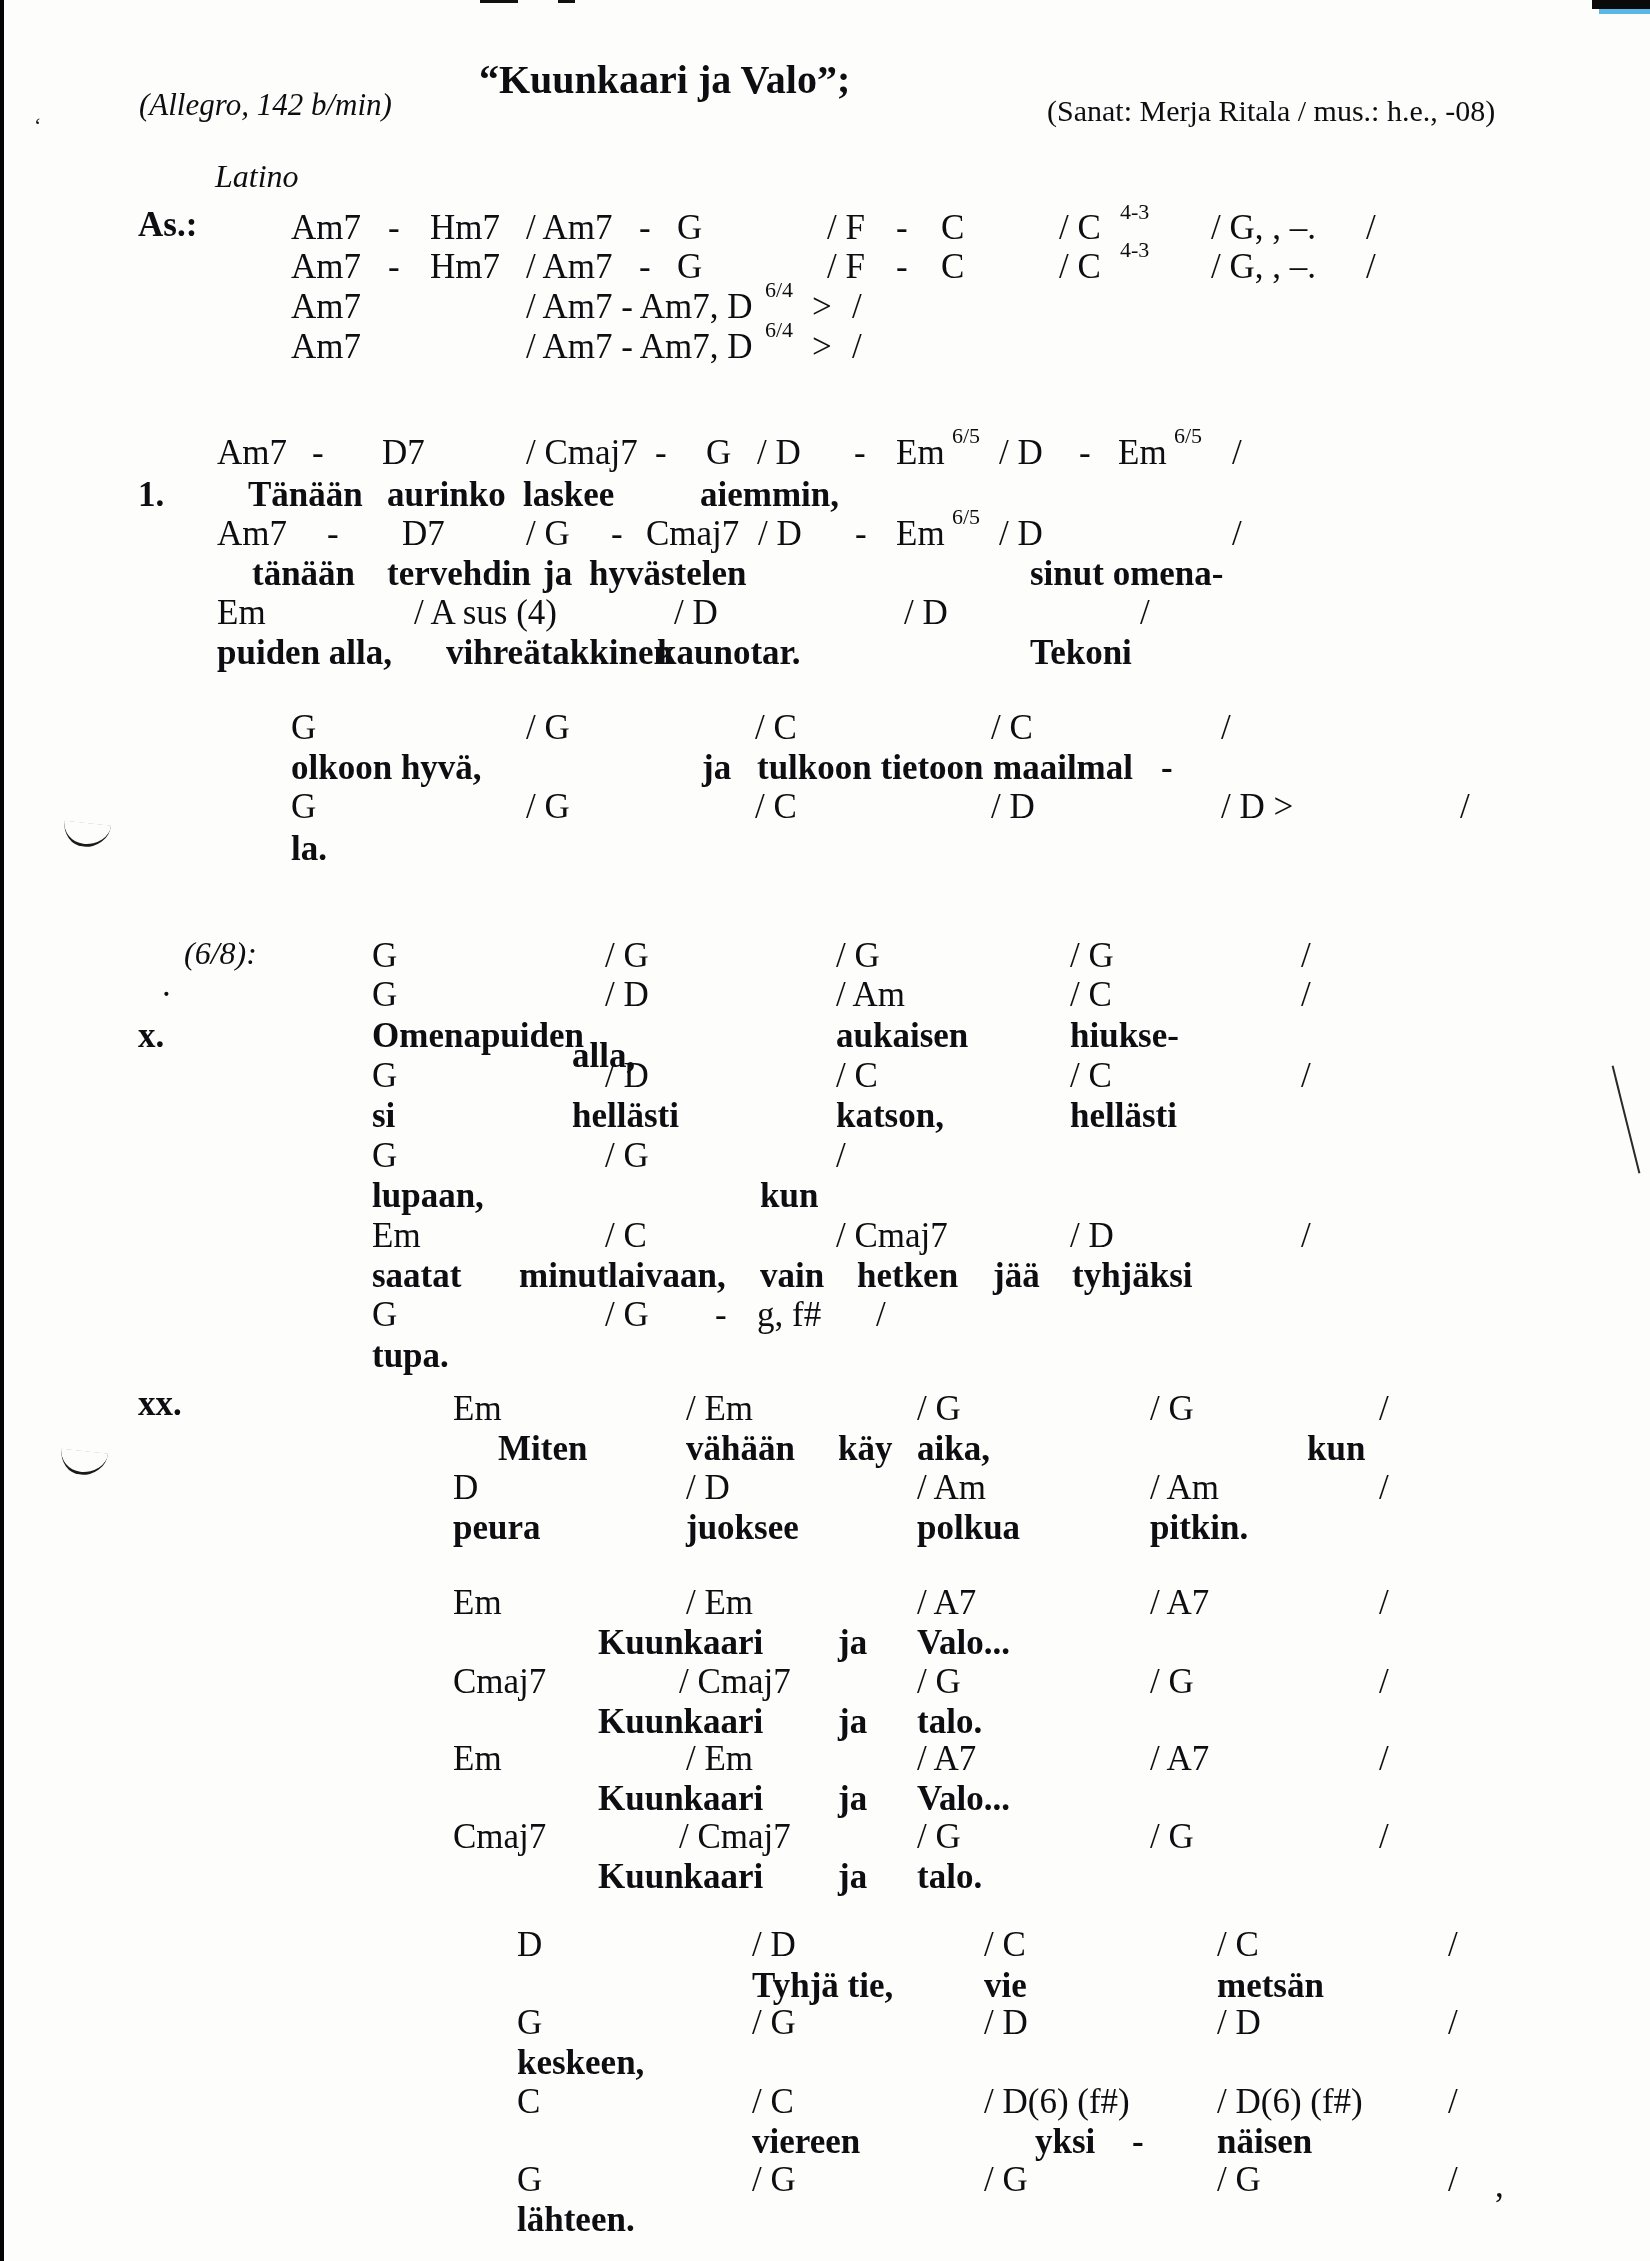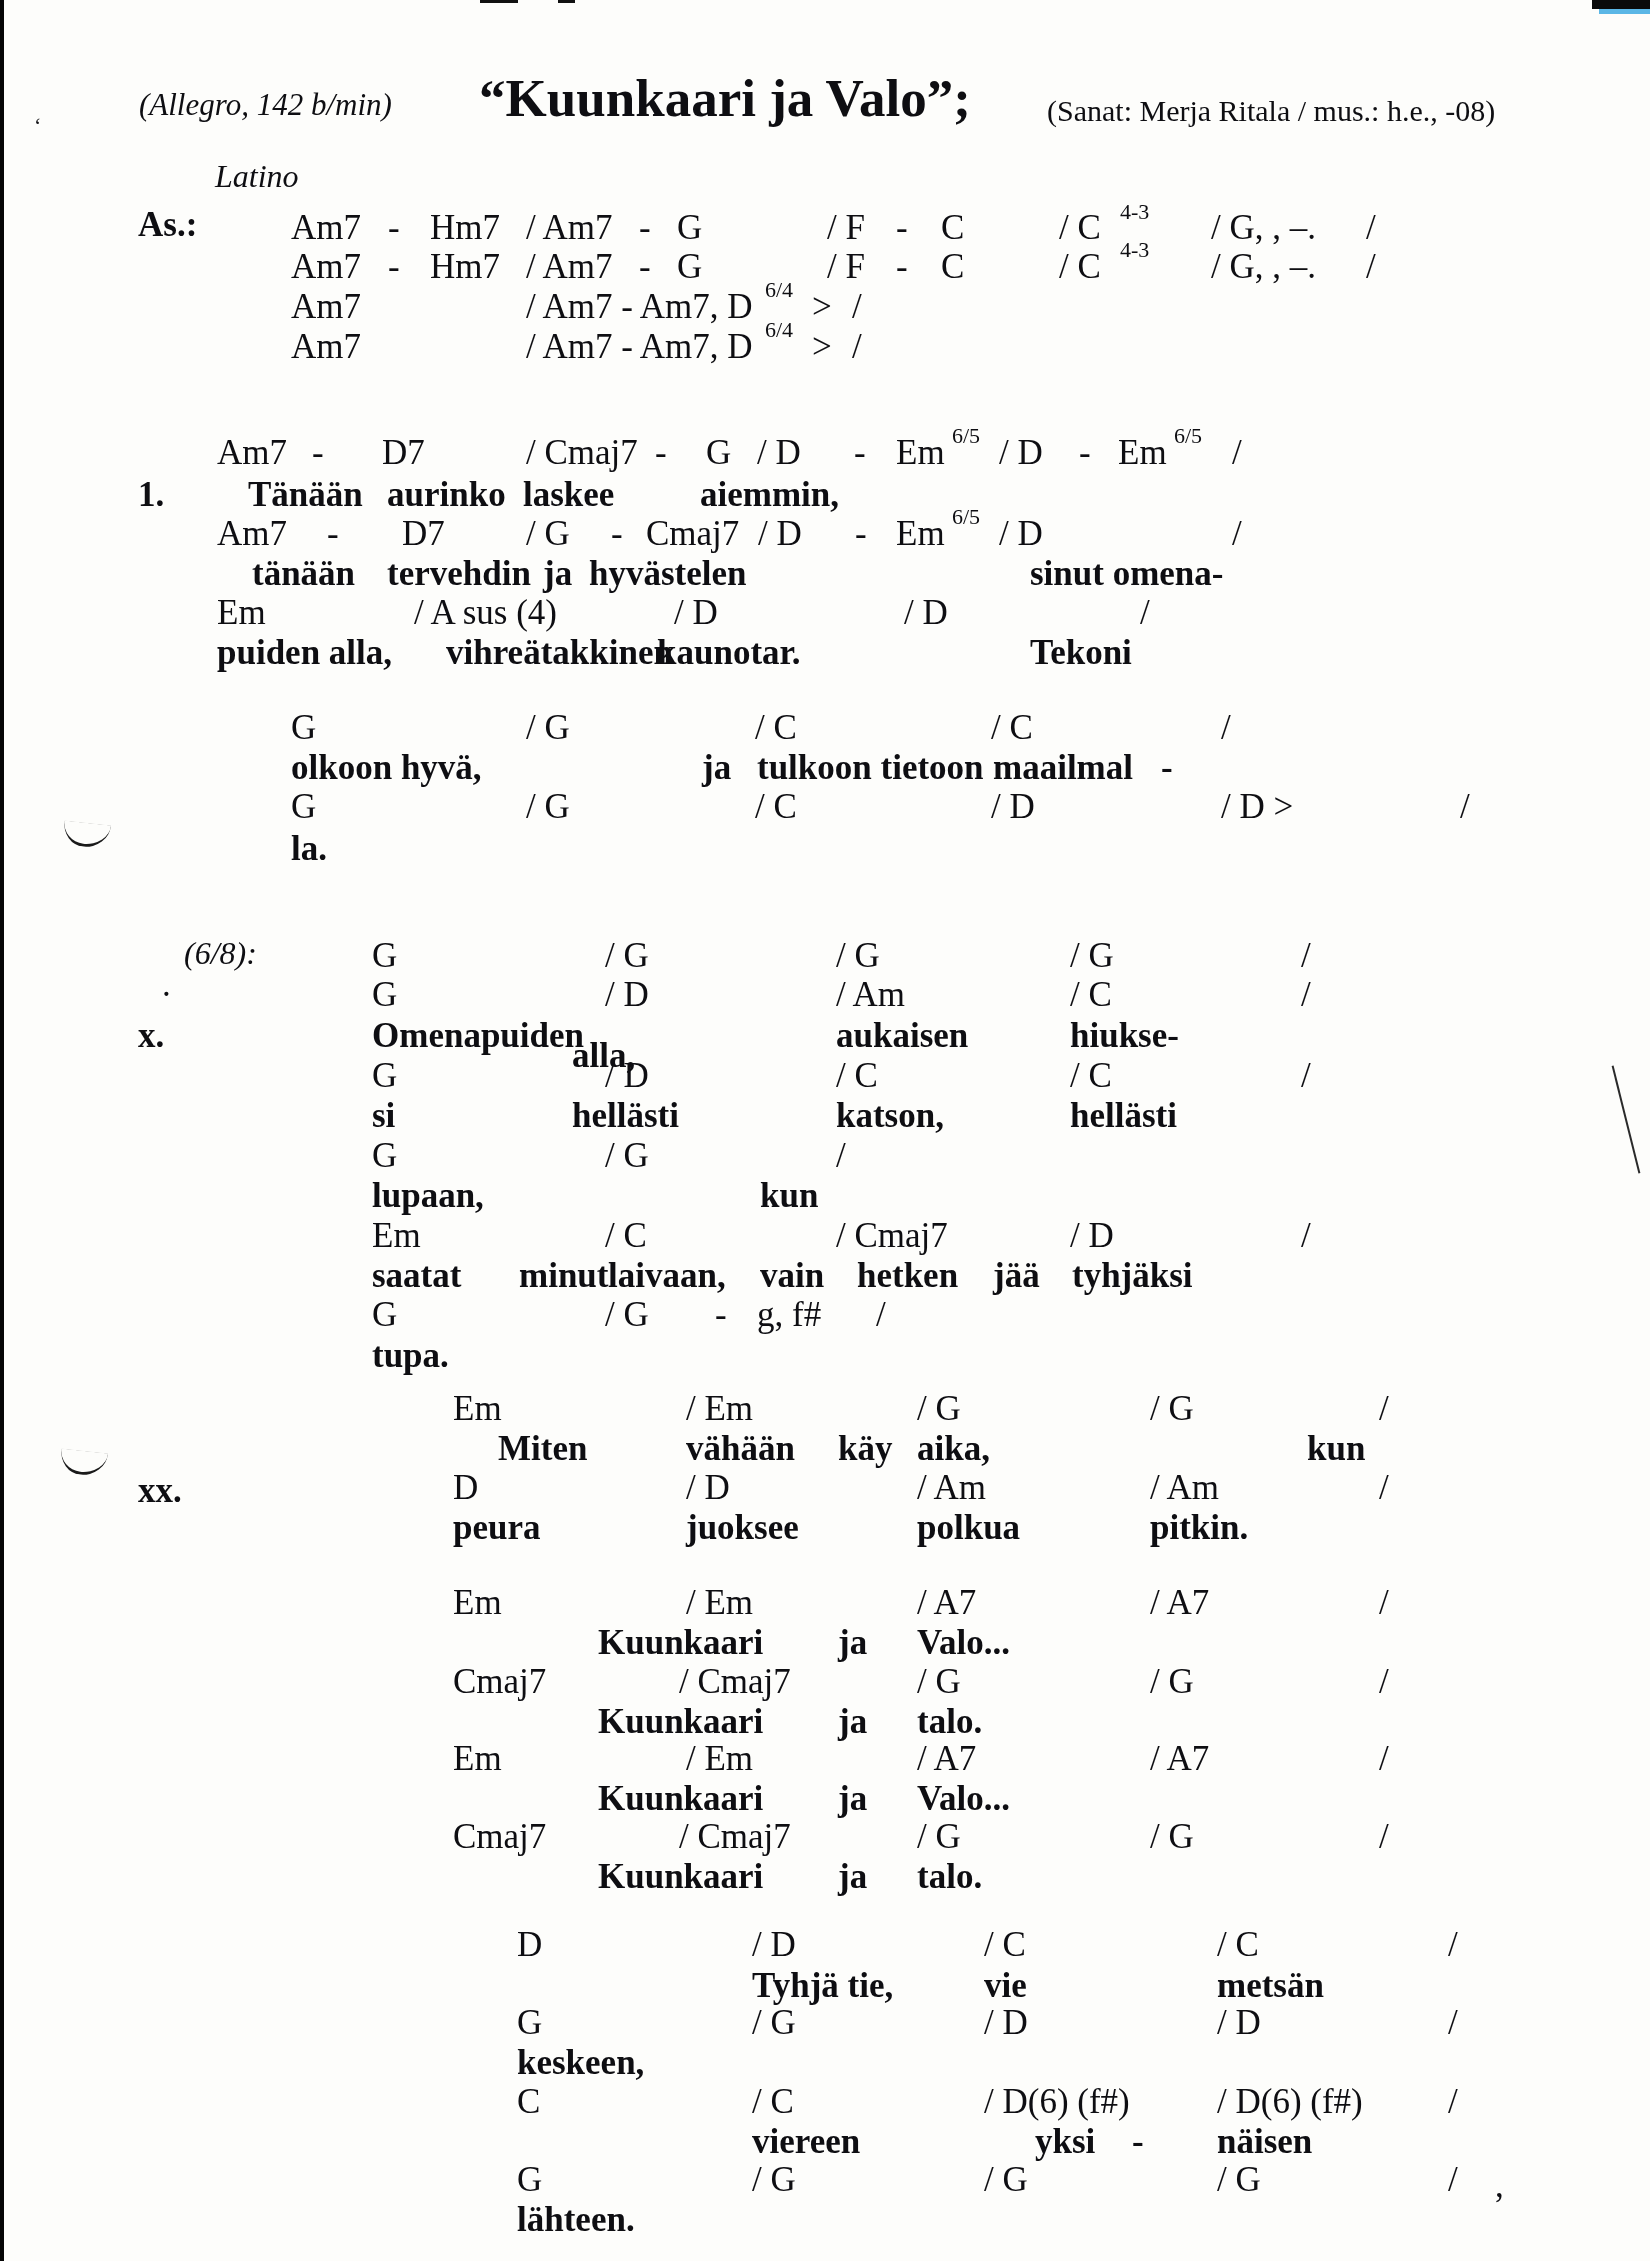--- a/index.html
+++ b/index.html
@@ -12,21 +12,21 @@
     color:#0e0e12;
   }
   .tok{position:absolute;white-space:pre;line-height:1;}
   .ch{font-size:35px;}
   .ly{font-size:35px;font-weight:bold;}
   .lab{font-size:35px;font-weight:bold;}
   .labi{font-size:32px;font-weight:normal;font-style:italic;}
   .sup{font-size:22px;}
   .tick{font-size:22px;}
   .hdr{position:absolute;left:139px;top:89px;font-size:31px;font-style:italic;line-height:1;}
-  .title{position:absolute;left:479px;top:72px;font-size:53px;font-weight:bold;line-height:1;}
+  .title{position:absolute;left:479px;top:60px;font-size:40px;font-weight:bold;line-height:1;}
   .sub{position:absolute;left:1047px;top:96px;font-size:30px;line-height:1;}
   
   .edge-left{position:absolute;left:0;top:0;width:3.9px;height:2261px;background:#050505;}
   .corner-blob{position:absolute;left:1592px;top:0;width:58px;height:9px;background:#0a0a0a;}
   .corner-blue{position:absolute;left:1599px;top:9px;width:52px;height:4.5px;background:#5bb7e6;}
   .top-dash1{position:absolute;left:480px;top:0;width:38px;height:2.6px;background:#111;}
   .top-dash2{position:absolute;left:558px;top:0;width:17px;height:2.6px;background:#111;}
   .curve-mark{position:absolute;width:47px;height:21px;border:none;border-bottom:3.2px solid #1a1a1a;border-radius:0 0 55% 45% / 0 0 100% 100%;transform:rotate(6deg);}
   .curve-1{left:63px;top:823px;}
   .curve-2{left:60px;top:1451px;}
@@ -199,21 +199,21 @@
       <span class="tok ch" style="left: 605px; top: 1297px;">/ G</span>
       <span class="tok ch" style="left: 715px; top: 1297px;">-</span>
       <span class="tok ch" style="left: 757px; top: 1297px;">g, f#</span>
       <span class="tok ch" style="left: 876px; top: 1297px;">/</span>
       <span class="tok ly" style="left: 372px; top: 1338px; font-family: Liberation Serif, serif;">tupa.</span>
       <span class="tok ch" style="left: 453px; top: 1391px;">Em</span>
       <span class="tok ch" style="left: 686px; top: 1391px;">/ Em</span>
       <span class="tok ch" style="left: 917px; top: 1391px;">/ G</span>
       <span class="tok ch" style="left: 1150px; top: 1391px;">/ G</span>
       <span class="tok ch" style="left: 1379px; top: 1391px;">/</span>
-      <span class="tok lab" style="left: 138px; top: 1473px;">xx.</span>
+      <span class="tok lab" style="left: 138px; top: 1386px;">xx.</span>
       <span class="tok ly" style="left: 498px; top: 1431px;">Miten</span>
       <span class="tok ly" style="left: 686px; top: 1431px;">vähään</span>
       <span class="tok ly" style="left: 838px; top: 1431px;">käy</span>
       <span class="tok ly" style="left: 917px; top: 1431px;">aika,</span>
       <span class="tok ly" style="left: 1307px; top: 1431px;">kun</span>
       <span class="tok ch" style="left: 453px; top: 1470px;">D</span>
       <span class="tok ch" style="left: 686px; top: 1470px;">/ D</span>
       <span class="tok ch" style="left: 917px; top: 1470px;">/ Am</span>
       <span class="tok ch" style="left: 1150px; top: 1470px;">/ Am</span>
       <span class="tok ch" style="left: 1379px; top: 1470px;">/</span>

